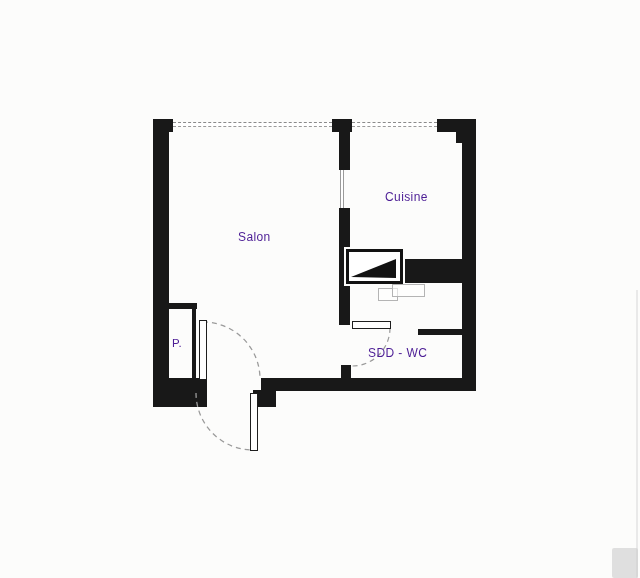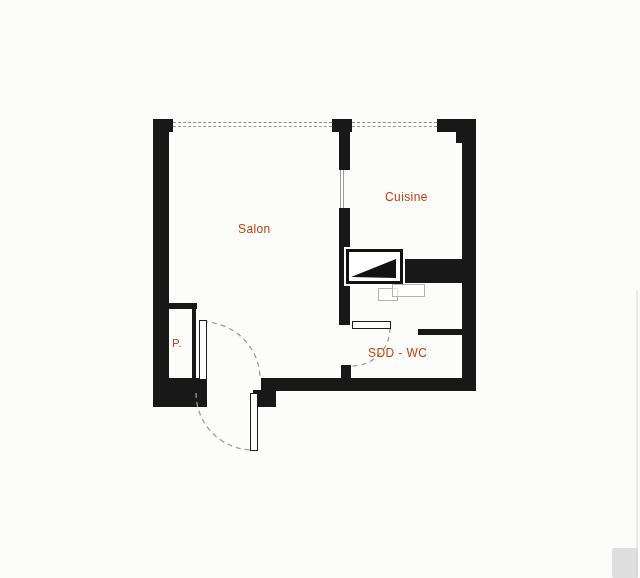--- a/index.html
+++ b/index.html
@@ -17,21 +17,21 @@
     border-bottom:1px dashed #9a9a9a;
   }
   .win-v{
     position:absolute;width:2px;background:#fff;
     border-left:1px solid #9a9a9a;
     border-right:1px solid #9a9a9a;
   }
   .leaf{position:absolute;background:#fefefe;border:1px solid #1d1d1d;}
   .room-label{
     position:absolute;
-    font-size:12px;color:#c2410c;letter-spacing:0.4px;
+    font-size:12px;color:#4c1d95;letter-spacing:0.4px;
     white-space:nowrap;
   }
   .closet-label{font-size:11.5px;}
   .fixture{position:absolute;background:rgba(255,255,255,0.6);border:1px solid #b4b4b4;}
   .duct{
     position:absolute;left:346px;top:249px;width:57px;height:35px;
     background:#fff;border:3px solid #121212;
     box-shadow:0 0 0 2px #fcfcfb;
     box-sizing:border-box;
   }
@@ -93,21 +93,21 @@
 
     <path d="M 196 393 A 57 57 0 0 0 253 450" fill="none" stroke="#9b9b9b" stroke-width="1.3" stroke-dasharray="5 4"></path>
 
     <path d="M 390 328 A 38 38 0 0 1 352 366" fill="none" stroke="#9b9b9b" stroke-width="1.2" stroke-dasharray="5 4"></path>
   </svg>
 
   <div class="leaf" style="left:199px;top:320px;width:6px;height:58px;"></div>
   <div class="leaf" style="left:250px;top:393px;width:6px;height:56px;"></div>
   <div class="leaf" style="left:352px;top:321px;width:37px;height:6px;"></div>
 
-  <div class="room-label" style="left:238px;top:222px;">Salon</div>
+  <div class="room-label" style="left:238px;top:230px;">Salon</div>
   <div class="room-label" style="left:385px;top:190px;">Cuisine</div>
   <div class="room-label closet-label" style="left:172px;top:337px;">P.</div>
   <div class="room-label" style="left:368px;top:346px;">SDD - WC</div>
 
   <div class="scan-streak"></div>
   <div class="scan-blob"></div>
 
 </div>
 
 </body></html>

